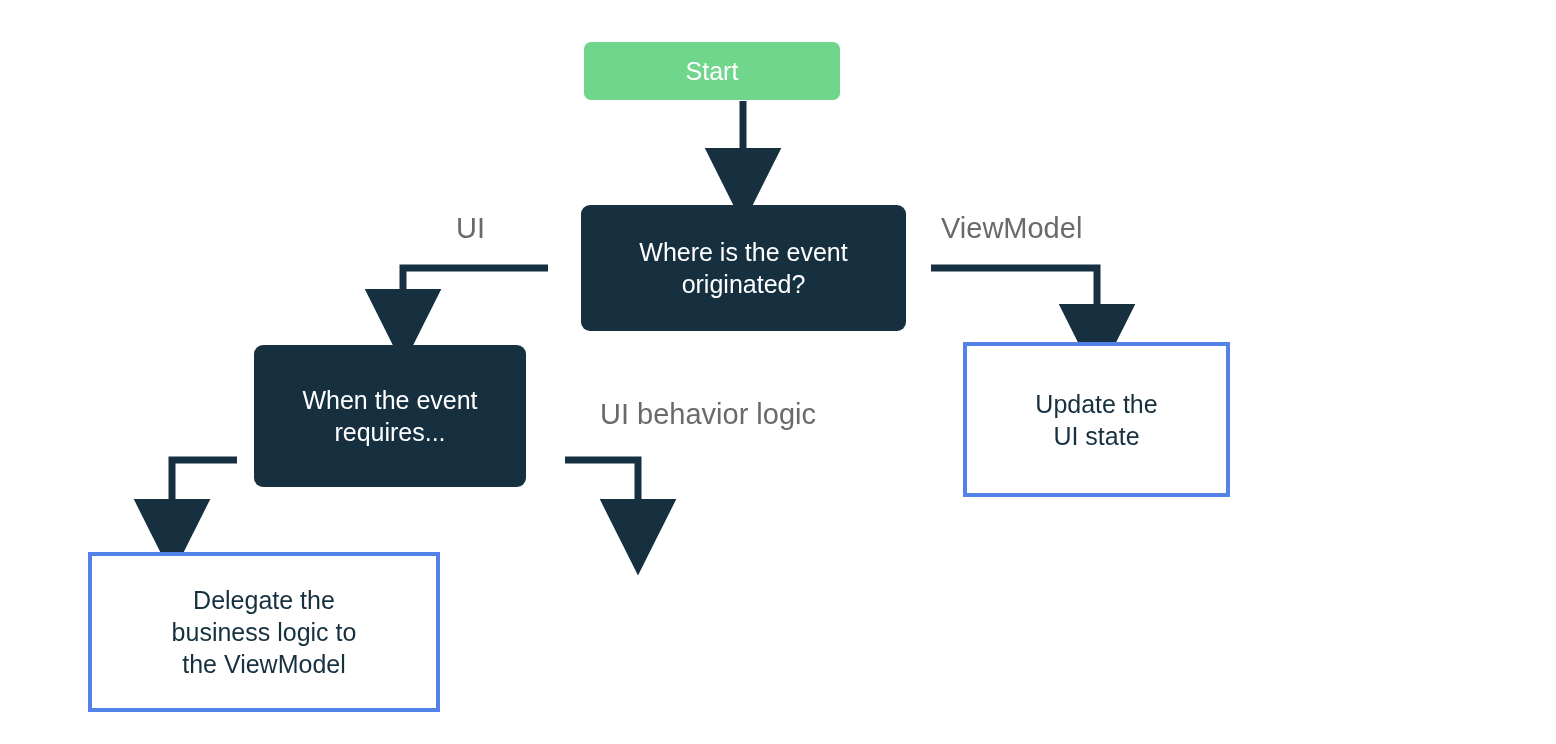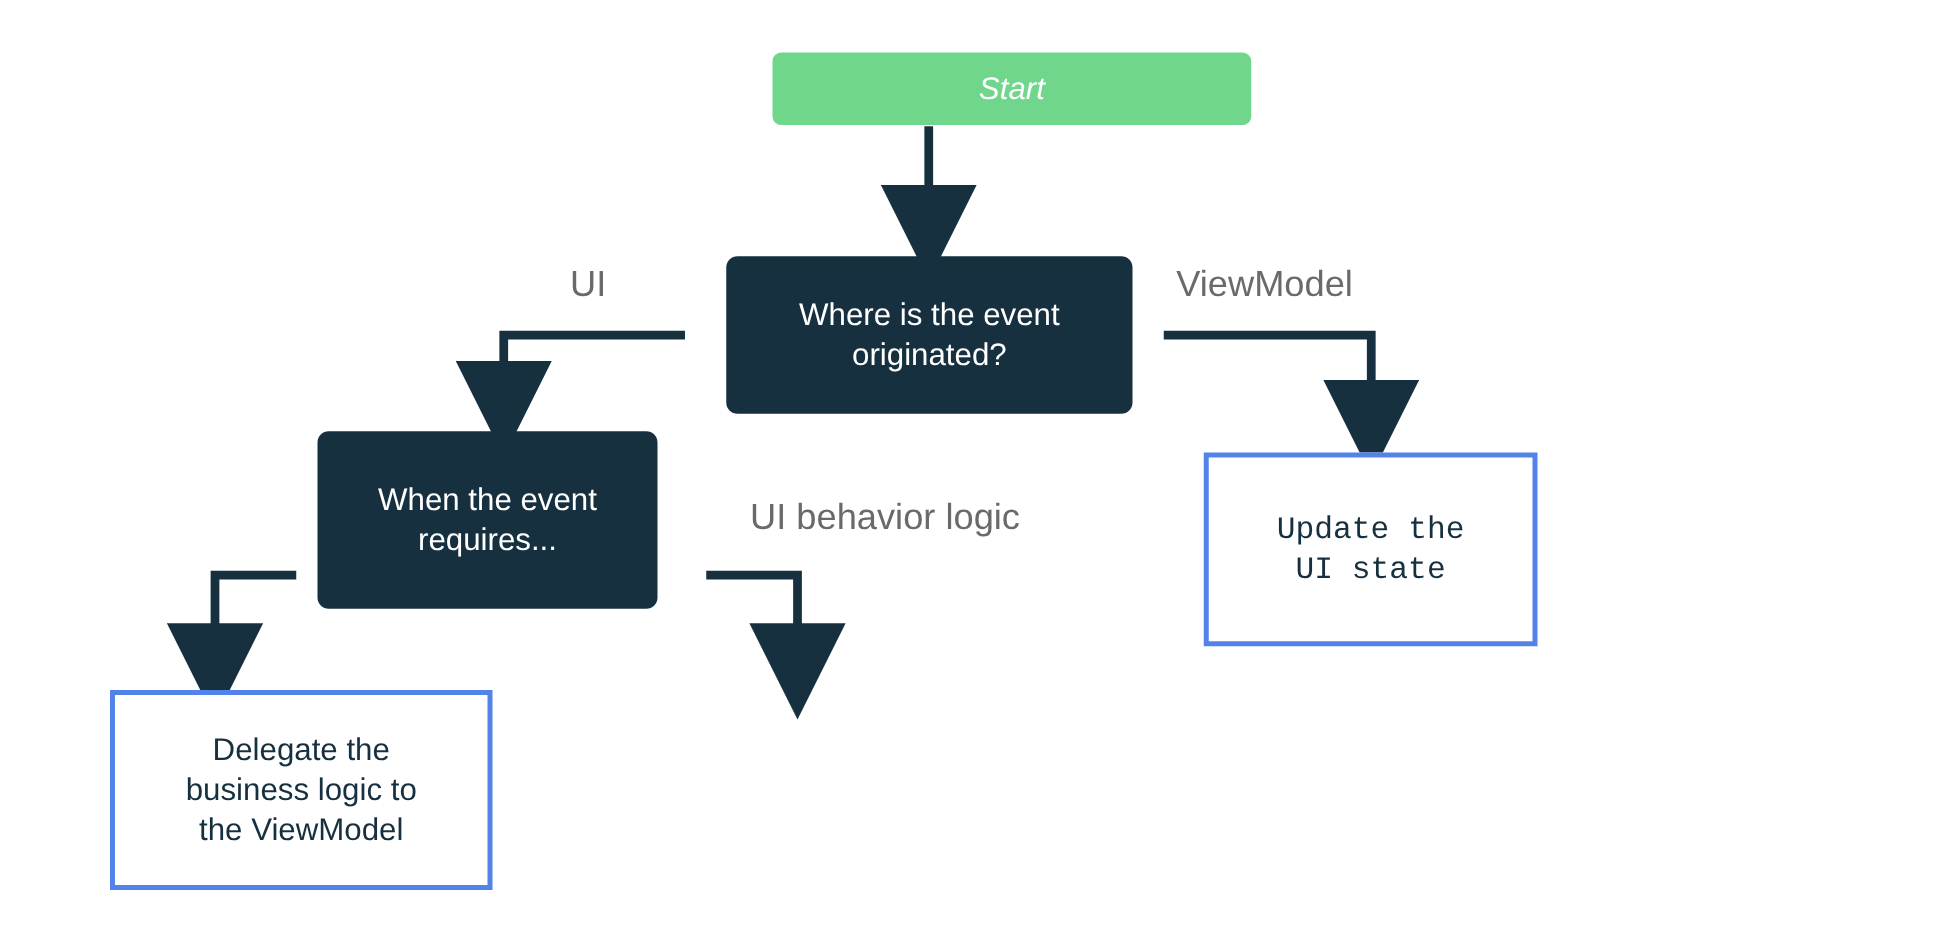--- a/index.html
+++ b/index.html
@@ -94,34 +94,34 @@
     <g>
       <path d="M237,460 L172,460 L172,507" stroke="#16303f" stroke-width="7" fill="none" stroke-linejoin="miter" marker-end="url(#arrowhead)"></path>
     </g>
 
      Modify the UI element state --&gt;
     <g>
       <path d="M565,460 L638,460 L638,507" stroke="#16303f" stroke-width="7" fill="none" stroke-linejoin="miter" marker-end="url(#arrowhead)"></path>
     </g>
   </svg>
 
-  <div class="node node-start" style="left:618px; top:42px; width:383px; height:58px;font-style:italic;">Start</div>
+  <div class="node node-start" style="left:584px; top:42px; width:256px; height:58px;">Start</div>
 
   <div class="node node-decision" style="left:581px; top:205px; width:325px; height:126px;">Where is the event
 originated?</div>
 
   <div class="node node-decision" style="left:254px; top:345px; width:272px; height:142px;">When the event
 requires...</div>
 
-  <div class="node node-outcome" style="left:88px; top:552px; width:306px; height:160px;">Delegate the
+  <div class="node node-outcome" style="left:88px; top:552px; width:352px; height:160px;">Delegate the
 business logic to
 the ViewModel</div>
 
 
-  <div class="node node-outcome" style="left:963px; top:362px; width:267px; height:155px;font-family:Liberation Mono, monospace;">Update the
+  <div class="node node-outcome" style="left:963px; top:342px; width:267px; height:155px;">Update the
 UI state</div>
 
   <div class="edge-label align-right" style="left:380px; top:210px; width:105px;">UI</div>
 
   <div class="edge-label align-left" style="left:941px; top:210px; width:240px;">ViewModel</div>
 
 
   <div class="edge-label align-left" style="left:600px; top:396px; width:300px;">UI behavior logic</div>
 
 </div>

